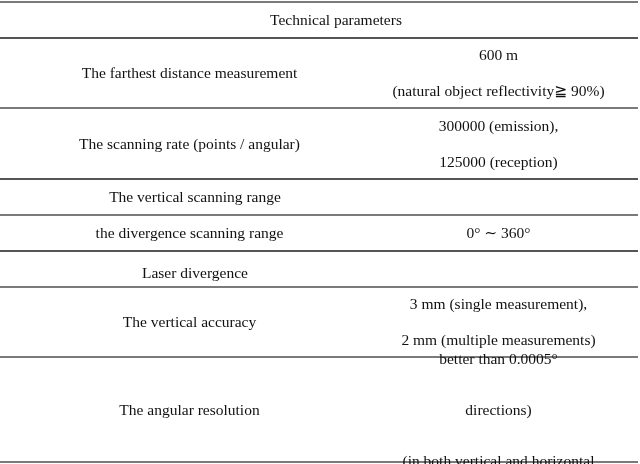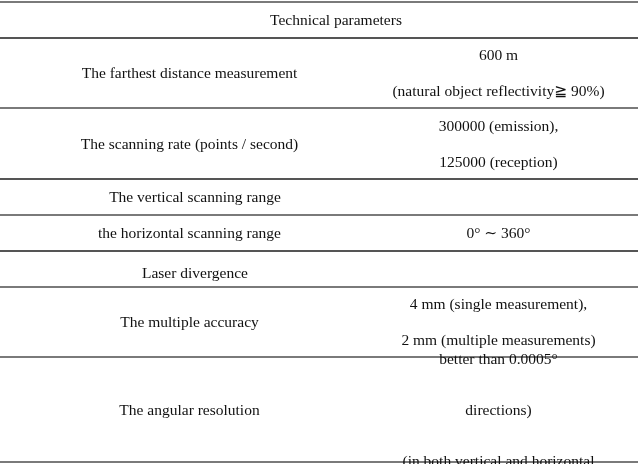--- a/index.html
+++ b/index.html
@@ -77,55 +77,55 @@
       <span class="line">The farthest distance measurement</span>
     </div>
     <div class="cell c-right">
       <span class="line">600 m</span>
       <span class="line">(natural object reflectivity≧ 90%)</span>
     </div>
   </div>
 
   <div class="row" style="top:109px; height:69px;">
     <div class="cell c-left">
-      <span class="line">The scanning rate (points / second)</span>
+      <span class="line">The scanning rate (points / angular)</span>
     </div>
     <div class="cell c-right">
       <span class="line">300000 (emission),</span>
       <span class="line">125000 (reception)</span>
     </div>
   </div>
 
   <div class="row" style="top:180px; height:34px;gap:14px;">
     <div class="cell c-left" style="line-height:34px;">
       <span class="line">The vertical scanning range</span>
     </div>
   </div>
 
   <div class="row" style="top:216px; height:34px;">
     <div class="cell c-left" style="line-height:34px;">
-      <span class="line">the horizontal scanning range</span>
+      <span class="line">the divergence scanning range</span>
     </div>
     <div class="cell c-right" style="line-height:34px;">
       <span class="line">0° ∼ 360°</span>
     </div>
   </div>
 
   <div class="row" style="top:252px; height:41px;">
     <div class="cell c-left" style="line-height:34px;">
       <span class="line">Laser divergence</span>
     </div>
   </div>
 
   <div class="row" style="top:288px; height:68px;">
     <div class="cell c-left">
-      <span class="line">The multiple accuracy</span>
+      <span class="line">The vertical accuracy</span>
     </div>
     <div class="cell c-right">
-      <span class="line">4 mm (single measurement),</span>
+      <span class="line">3 mm (single measurement),</span>
       <span class="line">2 mm (multiple measurements)</span>
     </div>
   </div>
 
   <div class="row" style="top:358px; height:103px;">
     <div class="cell c-left">
       <span class="line">The angular resolution</span>
     </div>
     <div class="cell c-right" style="line-height:35px;gap:16px;">
       <span class="line">better than 0.0005°</span>

